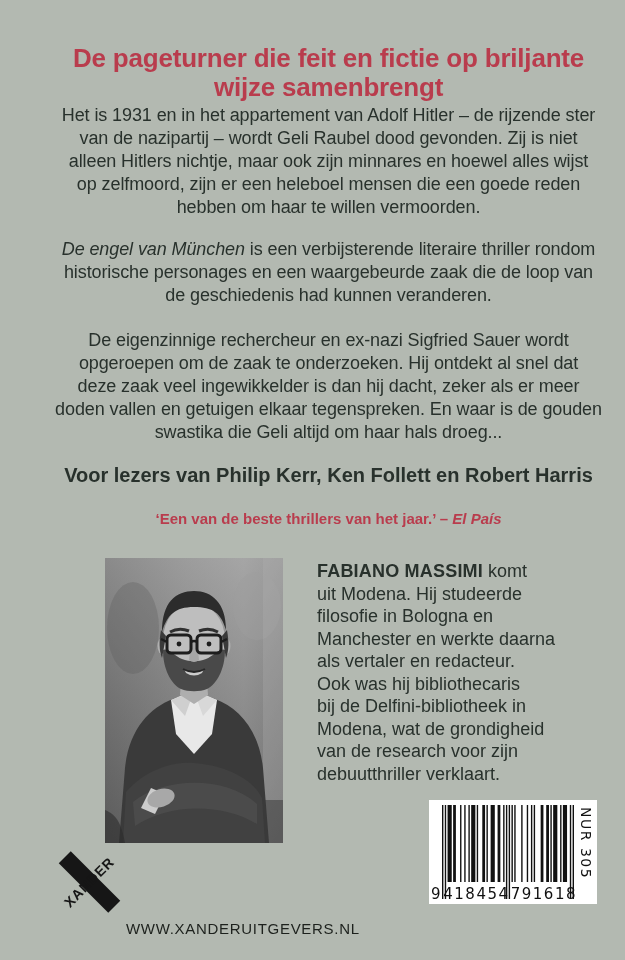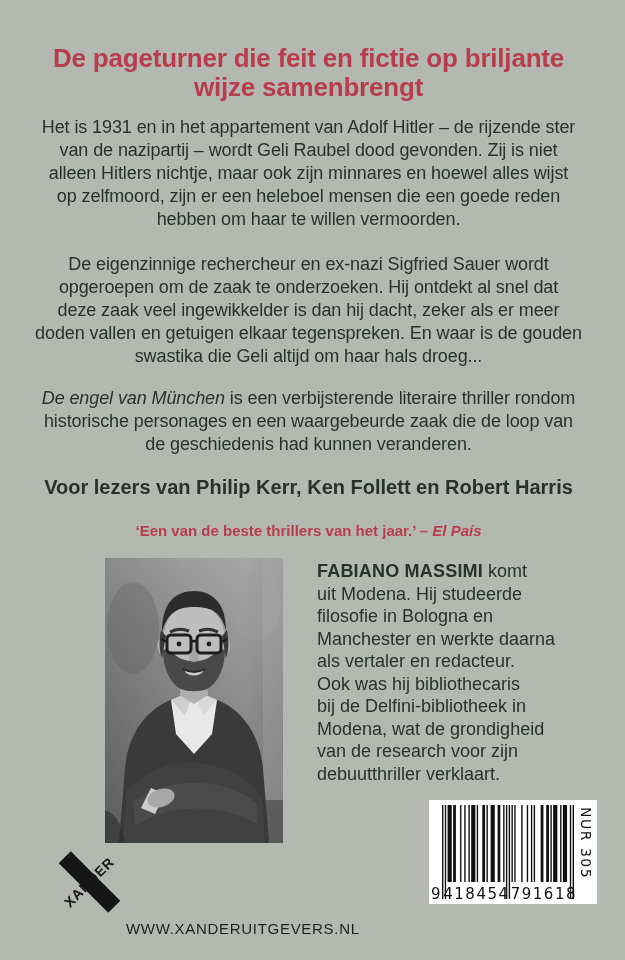--- a/index.html
+++ b/index.html
@@ -2,27 +2,27 @@
 <html><head>
 <meta charset="utf-8">
 <style>
   html,body{margin:0;padding:0;background:#8e948c;}
   .cover{
     position:relative;width:625px;height:960px;overflow:hidden;
     background:#b3b9b1;color:#28312c;
     font-family:"Liberation Sans",sans-serif;
     -webkit-font-smoothing:antialiased;
   }
-  .text-col{position:absolute;top:44px;left:16px;width:585px;text-align:center;}
+  .text-col{position:absolute;top:44px;left:36px;width:585px;text-align:center;}
   .headline{
     margin:0;color:#b93c4d;font-weight:700;font-size:26px;line-height:29px;
     white-space:pre-line;letter-spacing:-0.2px;
   }
   .para{margin:0;font-size:18px;line-height:23px;white-space:pre-line;letter-spacing:-0.1px;}
-  .p1{margin-top:14px;}
+  .p1{margin-top:2px;}
   .p2{margin-top:22px;}
   .p3{margin-top:19px;}
   .book-title{font-style:italic;}
   .readers{margin-top:20px;font-size:20px;line-height:22px;font-weight:700;white-space:pre-line;}
   .quote{margin-top:21px;font-size:15px;line-height:24px;font-weight:700;color:#b93c4d;}
   .quote-source{font-style:italic;}
   .author{position:absolute;left:72px;top:558px;display:flex;padding-left:33px;}
   .photo{display:block;width:178px;height:285px;flex:none;}
   .bio{
     margin:0 0 0 34px;width:266px;font-size:18px;line-height:22.5px;
@@ -64,28 +64,28 @@
 <div class="cover">
 
   <div class="text-col">
     <h1 class="headline">De pageturner die feit en fictie op briljante
 wijze samenbrengt</h1>
     <p class="para p1">Het is 1931 en in het appartement van Adolf Hitler – de rijzende ster
 van de nazipartij – wordt Geli Raubel dood gevonden. Zij is niet
 alleen Hitlers nichtje, maar ook zijn minnares en hoewel alles wijst
 op zelfmoord, zijn er een heleboel mensen die een goede reden
 hebben om haar te willen vermoorden.</p>
+    <p class="para p3"><span class="book-title">De engel van München</span><span> is een verbijsterende literaire thriller rondom
+historische personages en een waargebeurde zaak die de loop van
+de geschiedenis had kunnen veranderen.</span></p>
     <p class="para p2">De eigenzinnige rechercheur en ex-nazi Sigfried Sauer wordt
 opgeroepen om de zaak te onderzoeken. Hij ontdekt al snel dat
 deze zaak veel ingewikkelder is dan hij dacht, zeker als er meer
 doden vallen en getuigen elkaar tegenspreken. En waar is de gouden
 swastika die Geli altijd om haar hals droeg...</p>
-    <p class="para p3"><span class="book-title">De engel van München</span><span> is een verbijsterende literaire thriller rondom
-historische personages en een waargebeurde zaak die de loop van
-de geschiedenis had kunnen veranderen.</span></p>
     <p class="readers">Voor lezers van Philip Kerr, Ken Follett en Robert Harris</p>
     <p class="quote"><span>‘Een van de beste thrillers van het jaar.’ – </span><span class="quote-source">El País</span></p>
   </div>
 
   <div class="author">
     <svg class="photo" viewBox="0 0 178 285" aria-hidden="true">
       <defs>
         <linearGradient id="bgg" x1="0" y1="0" x2="1" y2="0">
           <stop offset="0" stop-color="#696969"></stop>
           <stop offset="0.45" stop-color="#8d8d8d"></stop>

